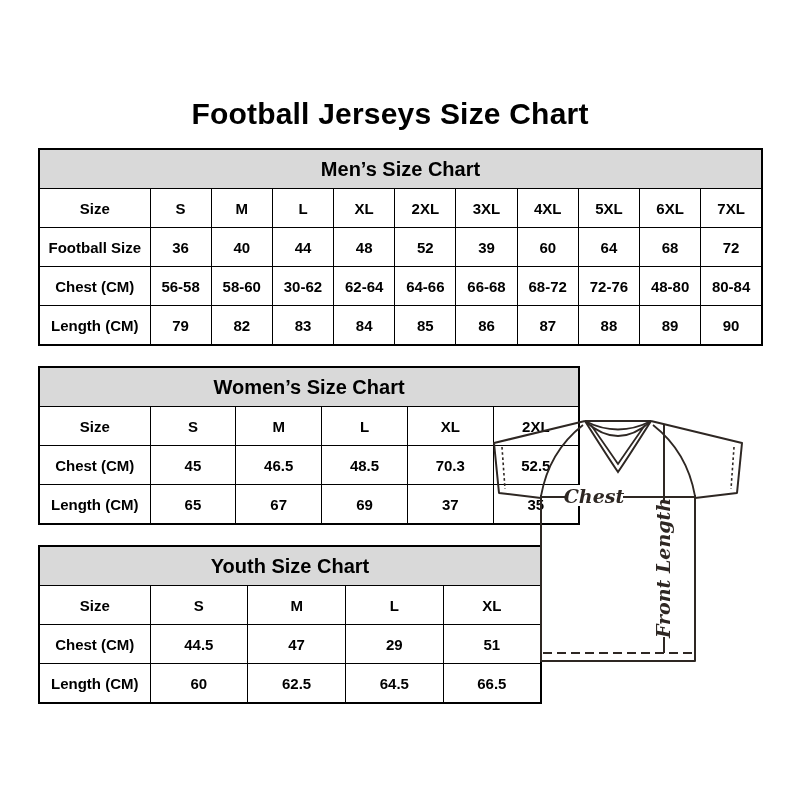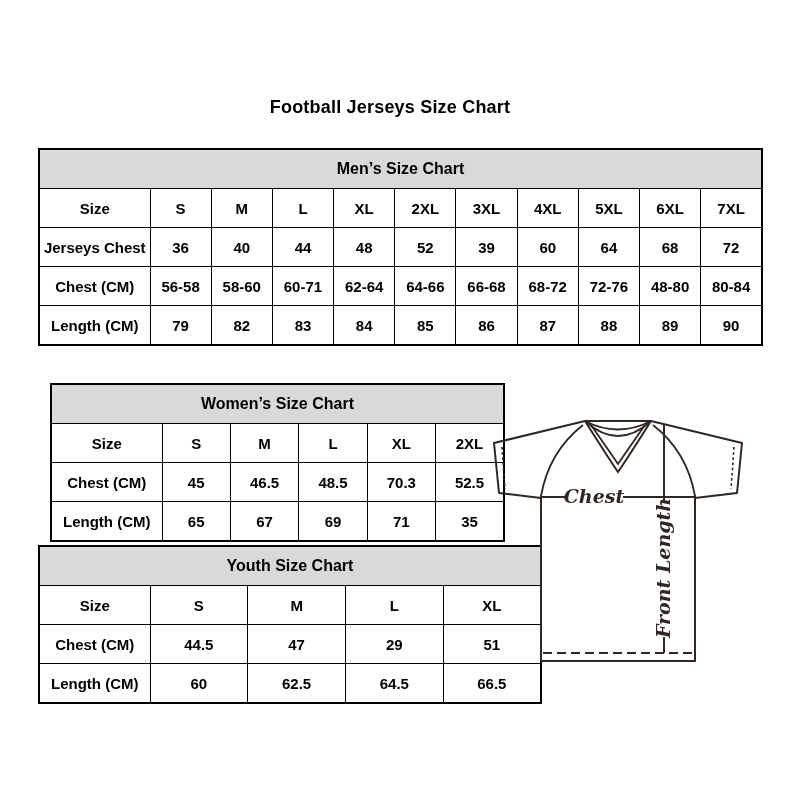--- a/index.html
+++ b/index.html
@@ -14,21 +14,21 @@
     overflow: hidden;
     font-family: "Liberation Sans", sans-serif;
     color: #000;
   }
   .page-title {
     position: absolute;
     top: 97px;
     left: 0;
     width: 780px;
     text-align: center;
-    font-size: 18px;
+    font-size: 30px;
     font-weight: bold;
     letter-spacing: 0.2px;
   }
   table.size-table {
     position: absolute;
     border-collapse: collapse;
     table-layout: fixed;
     border: 2px solid var(--table-border, #000);
   }
   table.size-table th,
@@ -38,25 +38,25 @@
     font-size: 15px;
     text-align: center;
     vertical-align: middle;
     height: 38px;
     padding: 0;
     overflow: hidden;
     white-space: nowrap;
   }
   table.size-table th.table-title {
     background: var(--header-bg, #d9d9d9);
-    font-size: 16px;
+    font-size: 20px;
   }
   col.label-col { width: 111px; }
   #men-table   { left: 38px; top: 148px; width: 725px; }
-  #women-table { left: 50px; top: 366px; width: 455px; margin-top: 17px; }
+  #women-table { left: 38px; top: 366px; width: 542px; }
   #youth-table { left: 38px; top: 545px; width: 504px; }
   .jersey-wrap {
     position: absolute;
     left: 480px;
     top: 408px;
     width: 268px;
     height: 262px;
   }
   .jersey-wrap svg { display: block; width: 268px; height: 262px; }
   .sketch-line {
@@ -94,37 +94,37 @@
         <td>L</td>
         <td>XL</td>
         <td>2XL</td>
         <td>3XL</td>
         <td>4XL</td>
         <td>5XL</td>
         <td>6XL</td>
         <td>7XL</td>
       </tr>
       <tr>
-        <td>Jerseys Chest</td>
+        <td>Football Size</td>
         <td>36</td>
         <td>40</td>
         <td>44</td>
         <td>48</td>
         <td>52</td>
         <td>39</td>
         <td>60</td>
         <td>64</td>
         <td>68</td>
         <td>72</td>
       </tr>
       <tr>
         <td>Chest (CM)</td>
         <td>56-58</td>
         <td>58-60</td>
-        <td>60-71</td>
+        <td>30-62</td>
         <td>62-64</td>
         <td>64-66</td>
         <td>66-68</td>
         <td>68-72</td>
         <td>72-76</td>
         <td>48-80</td>
         <td>80-84</td>
       </tr>
       <tr>
         <td>Length (CM)</td>
@@ -167,21 +167,21 @@
         <td>46.5</td>
         <td>48.5</td>
         <td>70.3</td>
         <td>52.5</td>
       </tr>
       <tr>
         <td>Length (CM)</td>
         <td>65</td>
         <td>67</td>
         <td>69</td>
-        <td>71</td>
+        <td>37</td>
         <td>35</td>
       </tr>
     </tbody>
 </table>
 
 <table class="size-table" id="youth-table">
   <colgroup>
       <col class="label-col">
       <col span="4">
     </colgroup>

